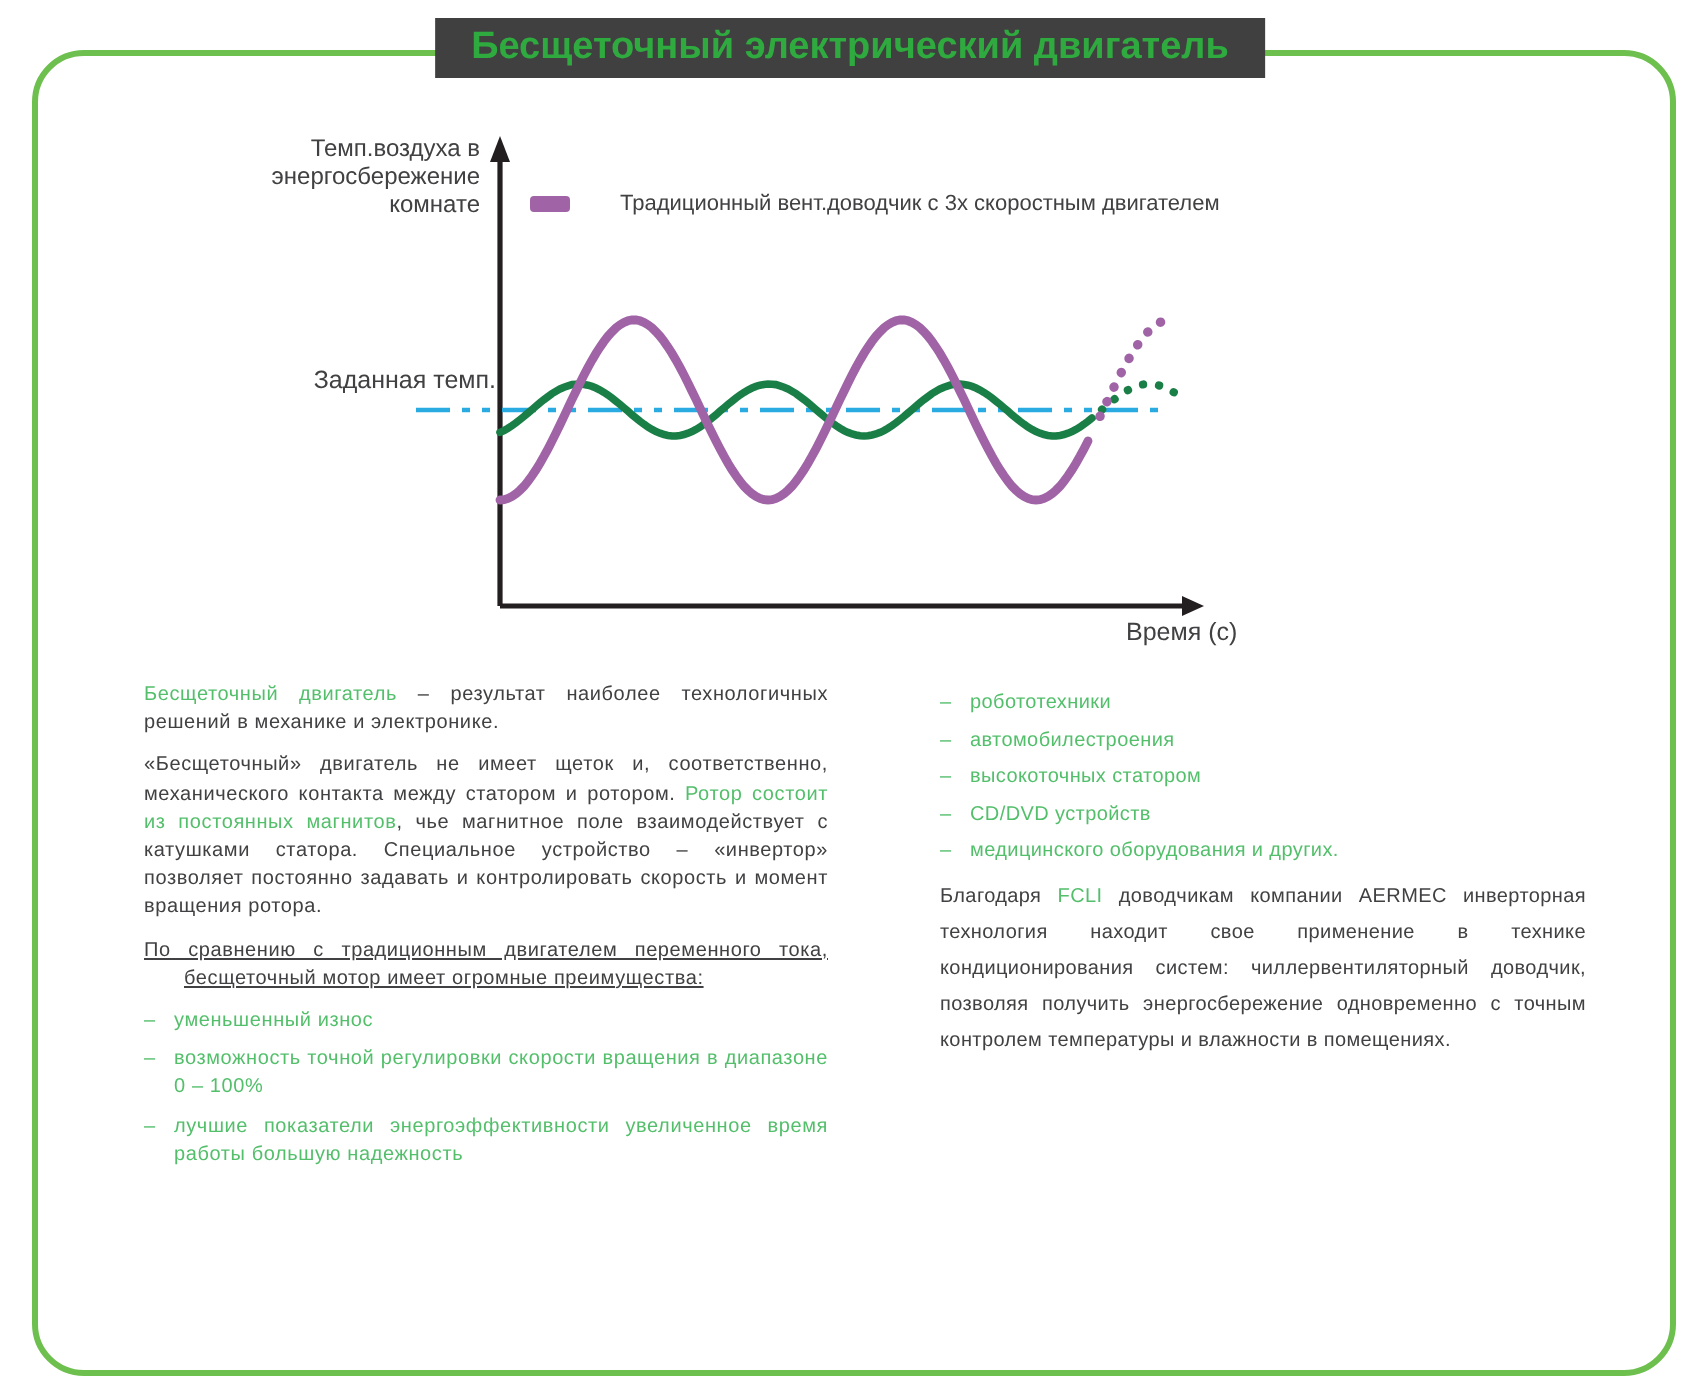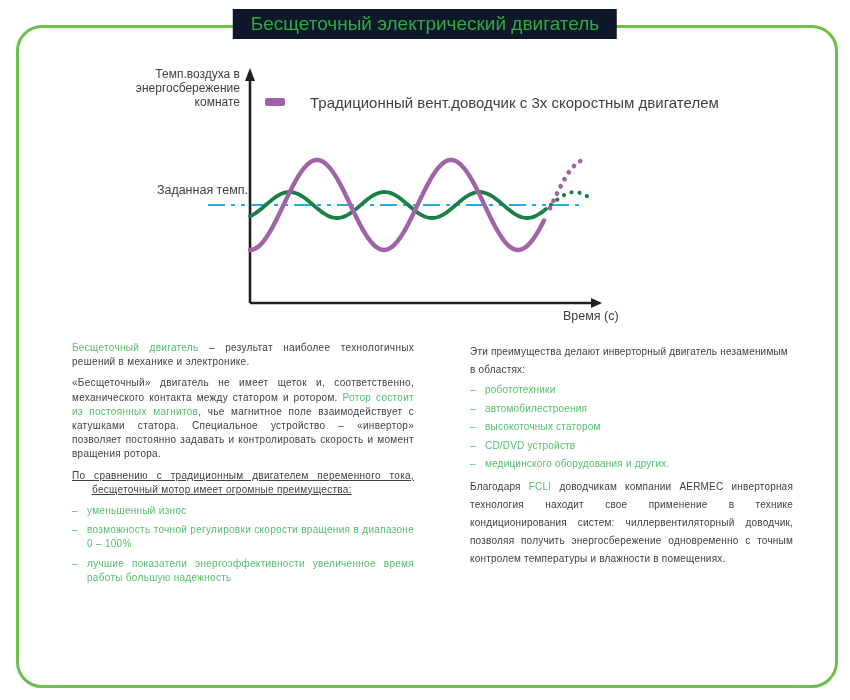--- a/index.html
+++ b/index.html
@@ -1,30 +1,30 @@
 <!DOCTYPE html>
 <html lang="ru" style="--title_green: #2faa3f; --border_green: #6dbf4e; --text_green: #53bf6b; --body_text: #414042; --purple: #9f63a6; --dark_green: #1a7f47; --blue: #29abe2;"><head>
 <meta charset="utf-8">
 <style>
   html,body{margin:0;padding:0;background:#fff;}
   .canvas{position:relative;width:850px;height:700px;background:#fff;
           font-family:"Liberation Sans",sans-serif;overflow:hidden;color:var(--body_text,#414042);}
   .frame{position:absolute;left:16px;top:25px;width:822px;height:663px;box-sizing:border-box;
          border:3px solid var(--border_green,#6dbf4e);border-radius:26px;z-index:1;}
   .title{position:absolute;top:9px;left:50%;transform:translateX(-50%);z-index:2;
-         background:#0f172a;padding:0 18px;font-size:19px;font-weight:normal;line-height:30px;
+         background:#404040;padding:0 18px;font-size:19px;font-weight:bold;line-height:30px;
          color:var(--title_green,#2faa3f);white-space:nowrap;}
   .chart-svg{position:absolute;left:0;top:0;z-index:1;}
   .yaxis-label{position:absolute;left:95px;top:67px;width:145px;text-align:right;
                font-size:12px;line-height:14px;z-index:2;}
   .legend-row{position:absolute;left:265px;display:flex;align-items:center;gap:25px;height:12px;z-index:2;}
   .legend-row.r0{top:96px;}
   .legend-row.r1{top:121px;}
   .swatch{display:inline-block;width:20px;height:8px;border-radius:2px;flex:0 0 auto;}
-  .legend-text{font-size:15px;white-space:nowrap;}
+  .legend-text{font-size:11px;white-space:nowrap;}
   .setpoint-label{position:absolute;left:100px;top:183px;width:148px;text-align:right;font-size:12.5px;z-index:2;}
   .xaxis-label{position:absolute;left:563px;top:309px;font-size:12.5px;z-index:2;}
   .col{position:absolute;font-size:10px;z-index:2;}
   .green{color:var(--text_green,#53bf6b);}
   .left{left:72px;top:341px;width:342px;line-height:14.2px;letter-spacing:0.3px;}
   .left p{margin:0 0 7px 0;text-align:justify;}
   .left .hang{padding-left:20px;text-indent:-20px;text-decoration:underline;}
   .left .li{margin-bottom:5px;}
   .li{position:relative;padding-left:15px;text-align:justify;color:var(--text_green,#53bf6b);}
   .li .dash{position:absolute;left:0;top:0;}
@@ -72,21 +72,20 @@
     <p><span>«Бесщеточный» двигатель не имеет щеток и, соответственно, механического контакта между статором и ротором. </span><span class="green">Ротор состоит из постоянных магнитов</span><span>, чье магнитное поле взаимодействует с катушками статора. Специальное устройство – «инвертор» позволяет постоянно задавать и контролировать скорость и момент вращения ротора.</span></p>
     <p class="hang">По сравнению с традиционным двигателем переменного тока, бесщеточный мотор имеет огромные преимущества:</p>
     <div>
         <div class="li"><span class="dash">–</span><span>уменьшенный износ</span></div>
         <div class="li"><span class="dash">–</span><span>возможность точной регулировки скорости вращения в диапазоне 0 – 100%</span></div>
         <div class="li"><span class="dash">–</span><span>лучшие показатели энергоэффективности увеличенное время работы большую надежность</span></div>
       </div>
   </div>
 
   <div class="col right">
-    <p class="lead">Эти преимущества делают инверторный двигатель незаменимым в областях:</p>
     <div>
         <div class="li"><span class="dash">–</span><span>робототехники</span></div>
         <div class="li"><span class="dash">–</span><span>автомобилестроения</span></div>
         <div class="li"><span class="dash">–</span><span>высокоточных статором</span></div>
         <div class="li"><span class="dash">–</span><span>CD/DVD устройств</span></div>
         <div class="li"><span class="dash">–</span><span>медицинского оборудования и других.</span></div>
       </div>
     <p class="rpara"><span>Благодаря </span><span class="green">FCLI</span><span> доводчикам компании AERMEC инверторная технология находит свое применение в технике кондиционирования систем: чиллервентиляторный доводчик, позволяя получить энергосбережение одновременно с точным контролем температуры и влажности в помещениях.</span></p>
   </div>
 

